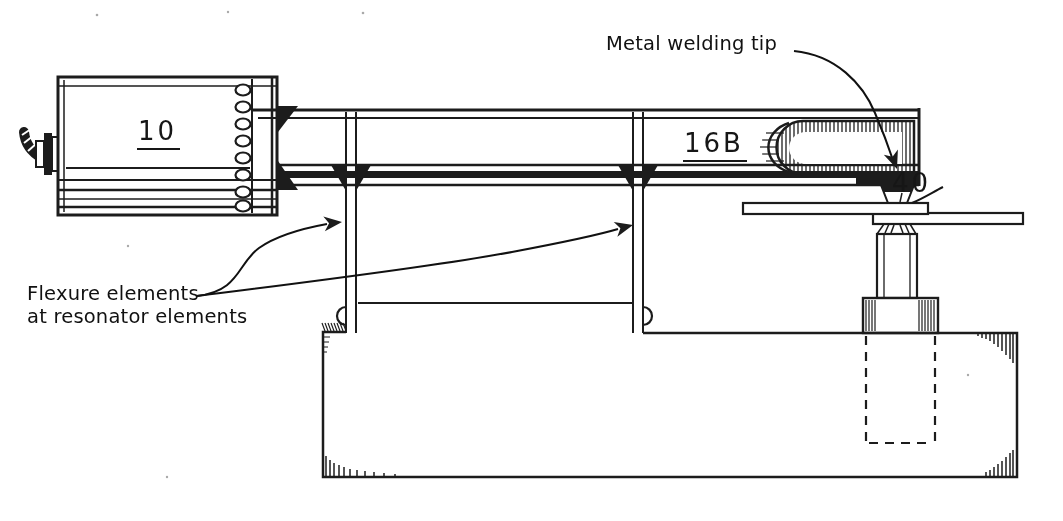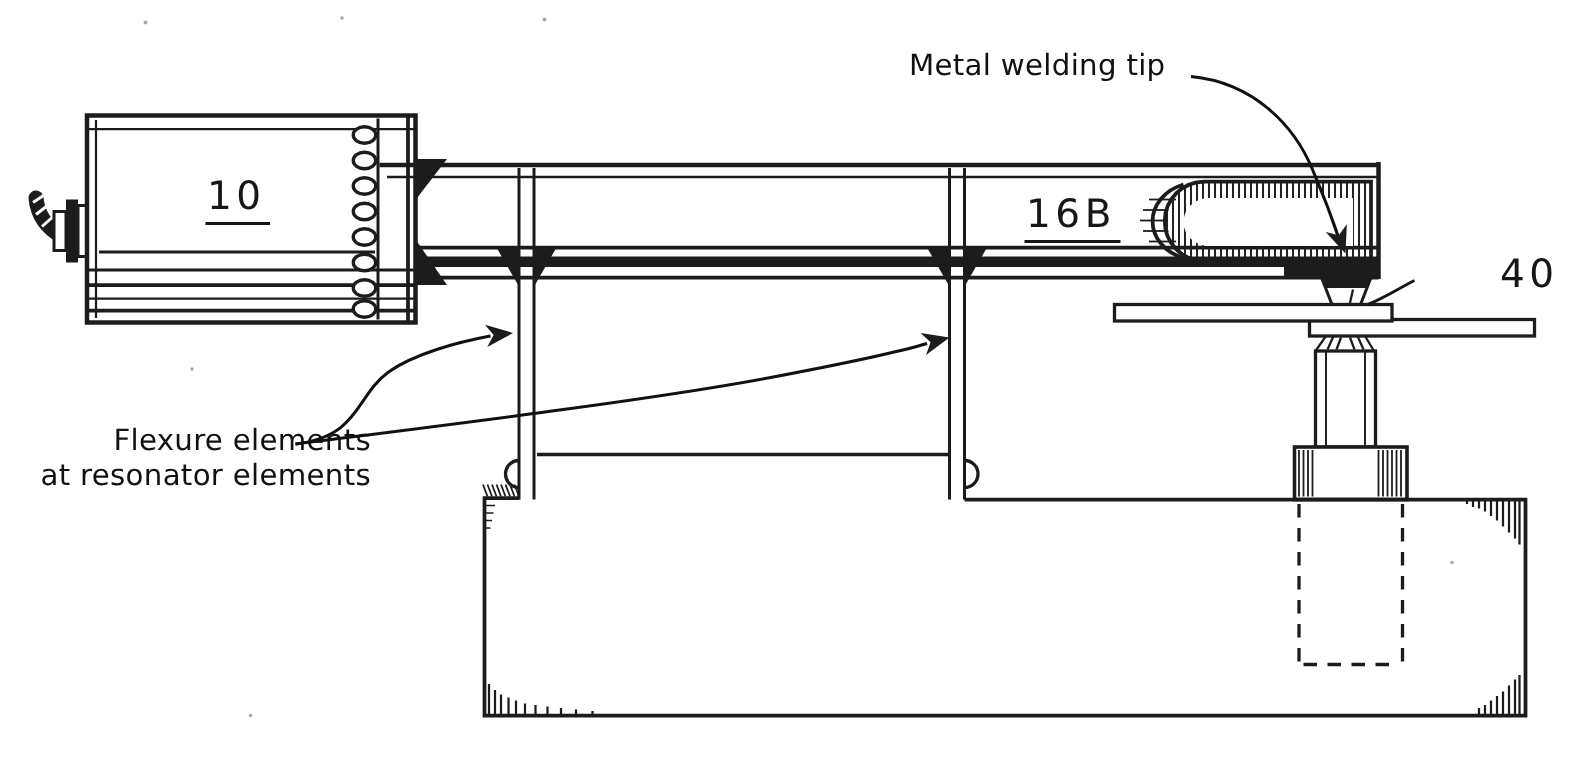--- a/index.html
+++ b/index.html
@@ -237,25 +237,25 @@
       <path d="M 912 203 C 924 198 933 192 943 187" stroke="#161616" stroke-width="2"></path>
     </g>
   </svg>
 
   <div class="ref underlined" style="left:137px;top:116px;">
     <span>10</span>
   </div>
   <div class="ref underlined" style="left:683px;top:128px;">
     <span>16B</span>
   </div>
-  <div class="ref" style="left:1000px;top:168px;">
+  <div class="ref" style="left:892px;top:168px;">
     <span>40</span>
   </div>
 
   <div class="note" style="left:574px;top:32px;margin-left:32px;">
     <div>Metal welding tip</div>
   </div>
-  <div class="note" style="left:27px;top:282px;text-align:right;">
+  <div class="note" style="left:27px;top:282px;">
     <div>Flexure elements</div>
     <div>at resonator elements</div>
   </div>
 
 </div>
 
 </body></html>

